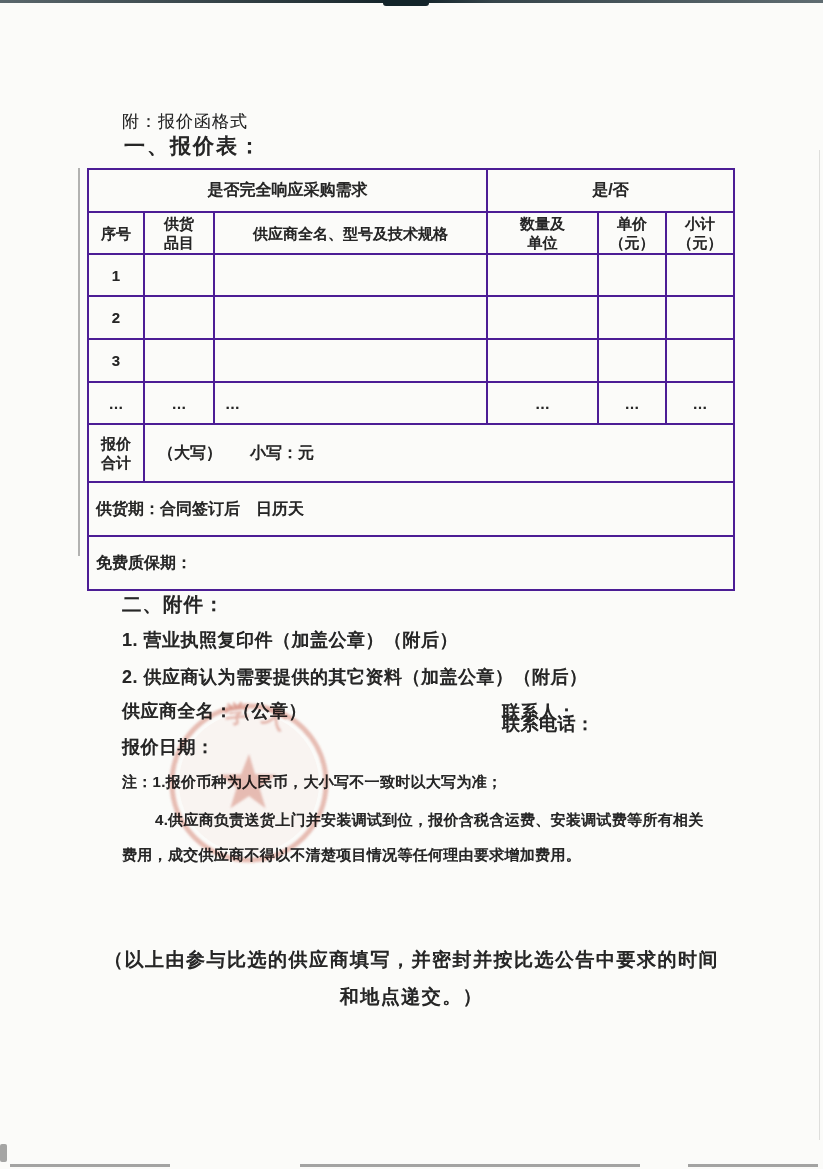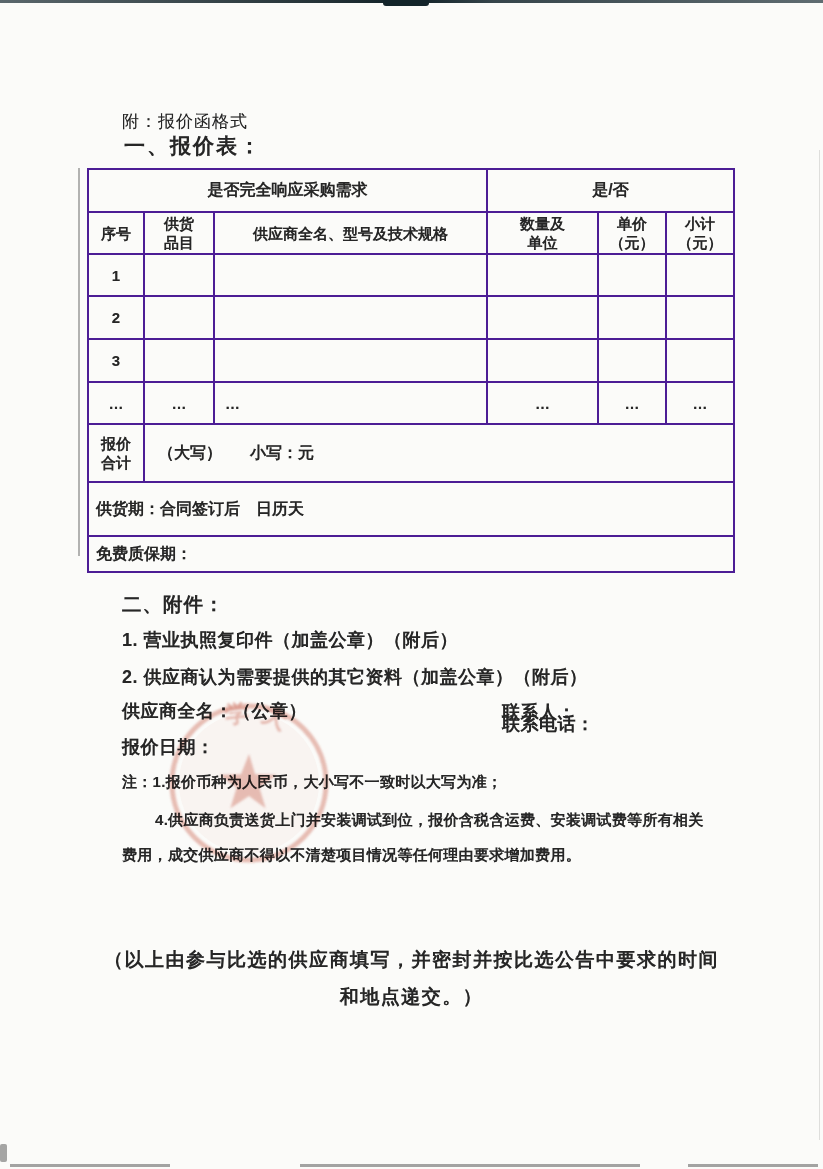--- a/index.html
+++ b/index.html
@@ -145,21 +145,21 @@
     <tr style="height:58px">
       <td class="total-label">
             <span class="stack">报价</span>
             <span class="stack">合计</span>
           </td>
       <td colspan="5" class="total-val"><span>（大写）</span><span class="xiaoxie">小写：元</span></td>
     </tr>
     <tr style="height:54px">
       <td colspan="6" class="full-row">供货期：合同签订后　日历天</td>
     </tr>
-    <tr style="height:36px">
+    <tr style="height:54px">
       <td colspan="6" class="full-row">免费质保期：</td>
     </tr>
   </tbody>
     </table>
 
   <div class="abs ink section2-title">二、附件：</div>
   <div class="abs ink body-line" style="left:122px;top:628px;">1. 营业执照复印件（加盖公章）（附后）</div>
   <div class="abs ink body-line" style="left:122px;top:665px;">2. 供应商认为需要提供的其它资料（加盖公章）（附后）</div>
 
   <div class="abs ink body-line" style="left:122px;top:699px;">供应商全名：（公章）</div>

